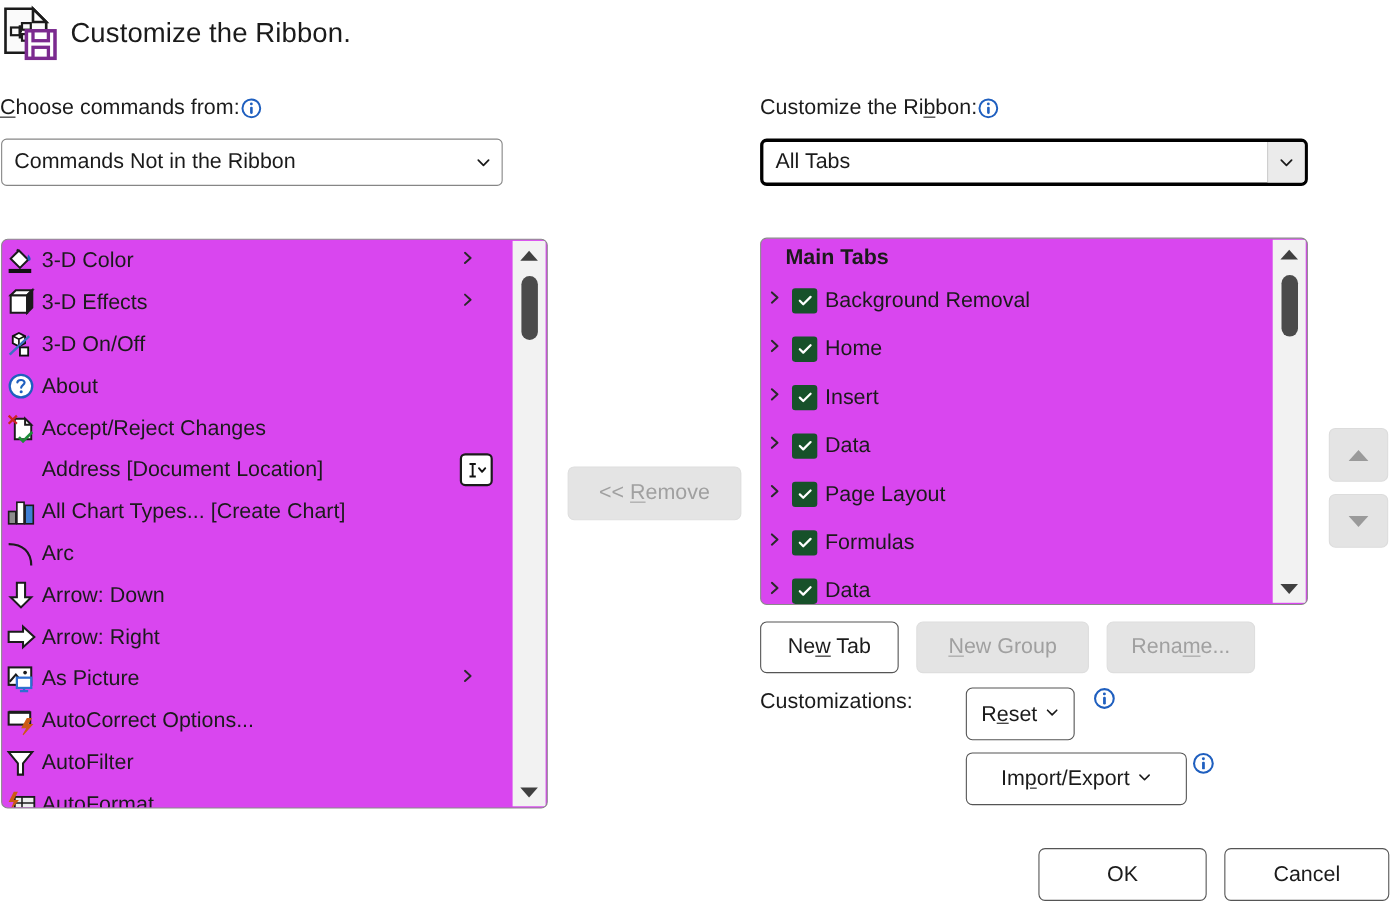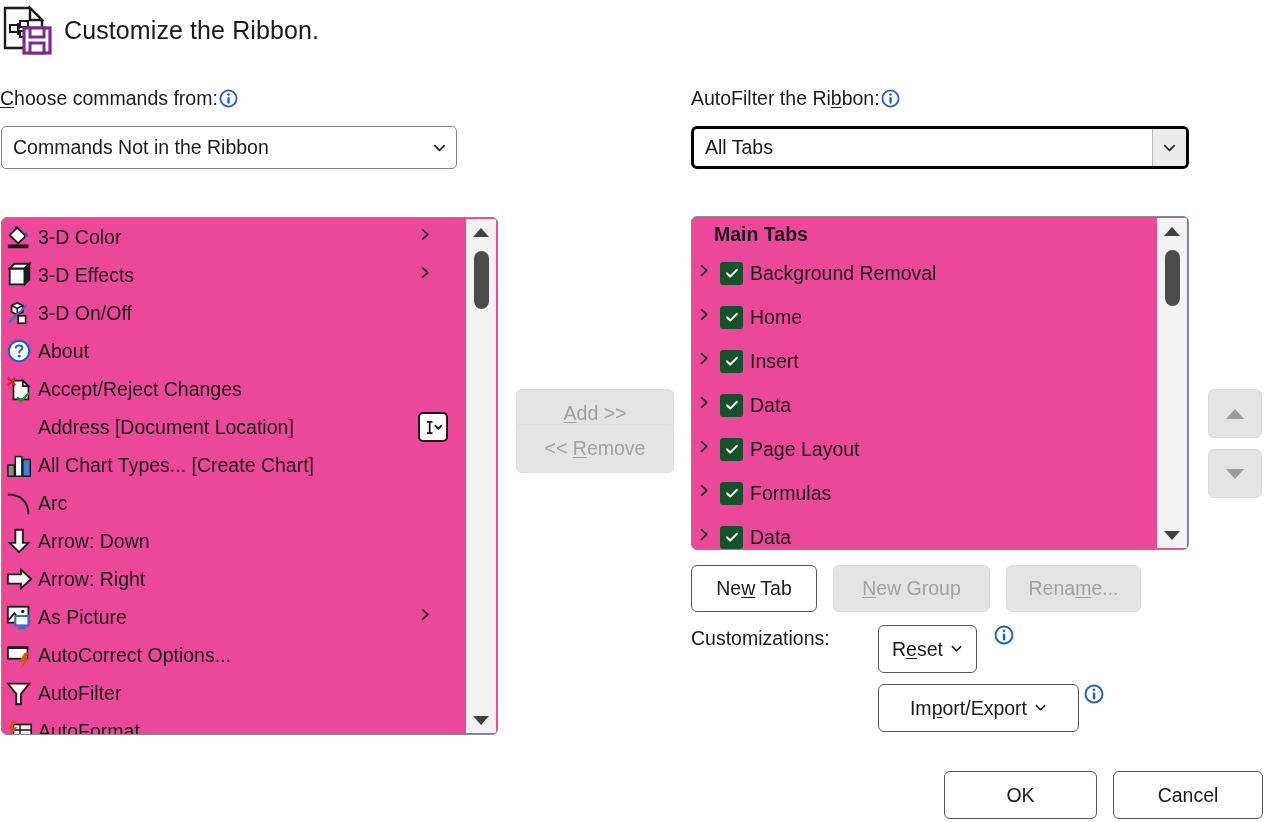--- a/index.html
+++ b/index.html
@@ -38,21 +38,21 @@
   .combo.focused {
     border: 3px solid #000000; border-radius: 6px;
   }
   .combo.focused .combo-arrow {
     background: #ebebeb; border-left: 1px solid #b8b8b8;
     align-self: stretch; border-radius: 0 3px 3px 0;
   }
 
   
   .listpanel {
-    position: absolute; background: #ec4899;
+    position: absolute; background: #d946ef;
     border: 1px solid #8a8a8a; border-radius: 6px;
     overflow: hidden;
   }
   .list-viewport {
     position: absolute; left: 0; top: 0; bottom: 0;
     overflow: hidden;
   }
 
   
   .lrow {
@@ -307,29 +307,26 @@
         </div>
       <div class="sb-track">
         <div class="sb-thumb" style="top:6px; height:58px;"></div>
       </div>
       <div class="sb-arrow">
           <span class="tri-down"></span>
         </div>
     </div>
   </div>
 
-  <div class="btn disabled" style="left:516px; top:389px; width:158px; height:49px;">
-    <span><span class="u">A</span><span>dd &gt;&gt;</span></span>
-  </div>
   <div class="btn disabled" style="left:516px; top:424px; width:158px; height:49px;">
     <span><span>&lt;&lt; </span><span class="u">R</span><span>emove</span></span>
   </div>
 
   <div class="field-label" style="left:691px; top:87px;">
-    <span>AutoFilter the Ri</span>
+    <span>Customize the Ri</span>
       <span class="u">b</span>
       <span>bon:</span>
     <span class="info-icon">
       <svg viewBox="0 0 20 20" width="19" height="19">
         <circle cx="10" cy="10" r="8.5" fill="#ffffff" stroke="#1f5fbf" stroke-width="1.9"></circle>
         <circle cx="10" cy="5.8" r="1.35" fill="#1f5fbf"></circle>
         <rect x="8.8" y="8.4" width="2.5" height="7" rx="1.1" fill="#1f5fbf"></rect>
       </svg>
     </span>
   </div>

